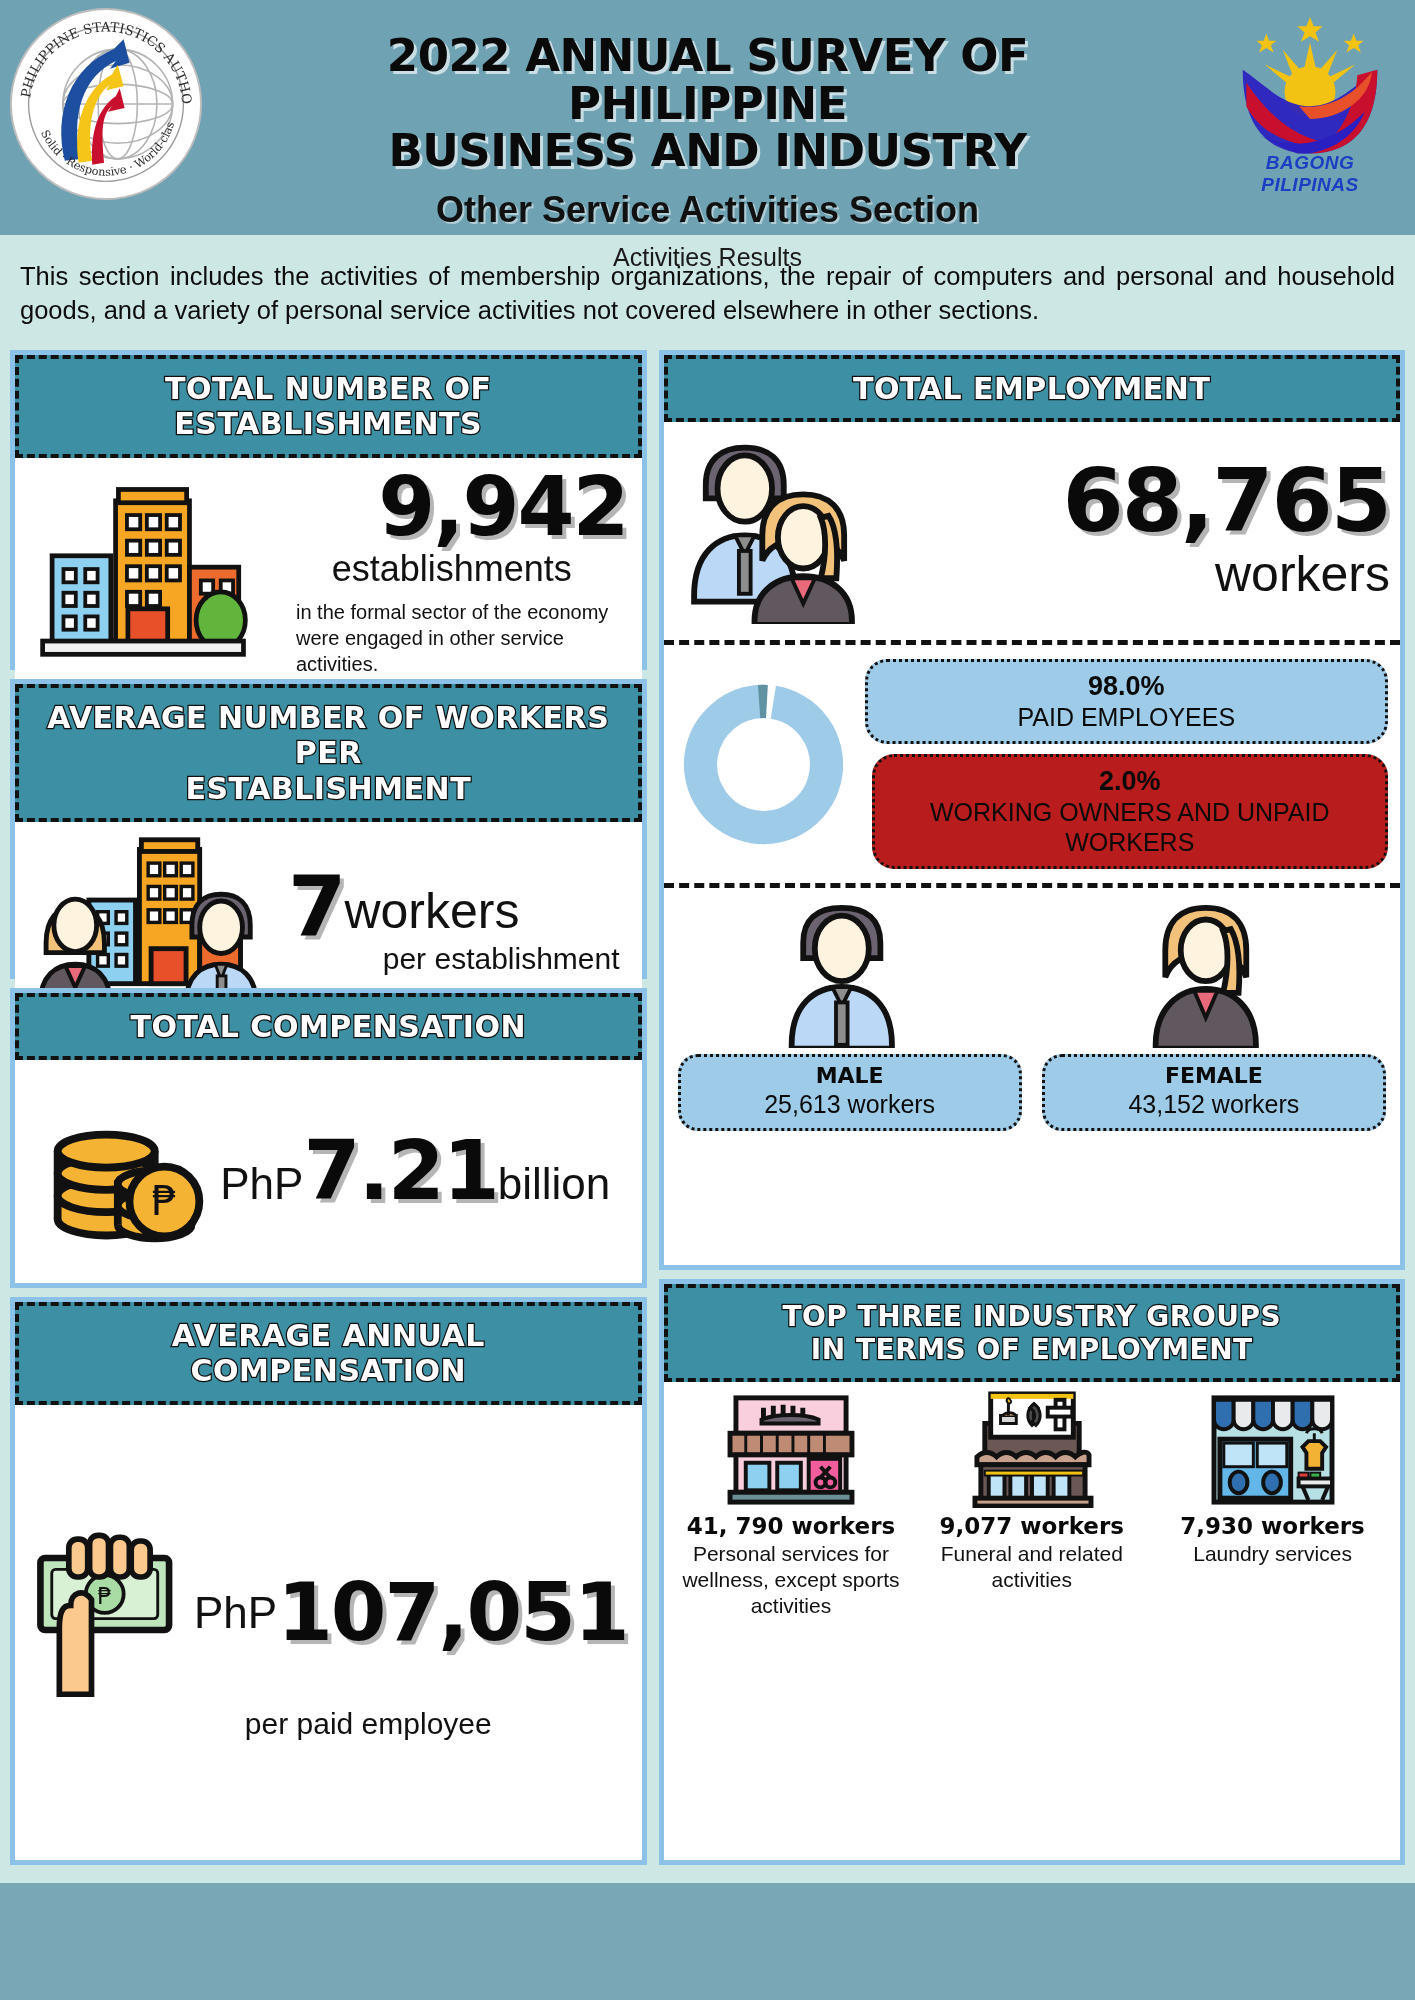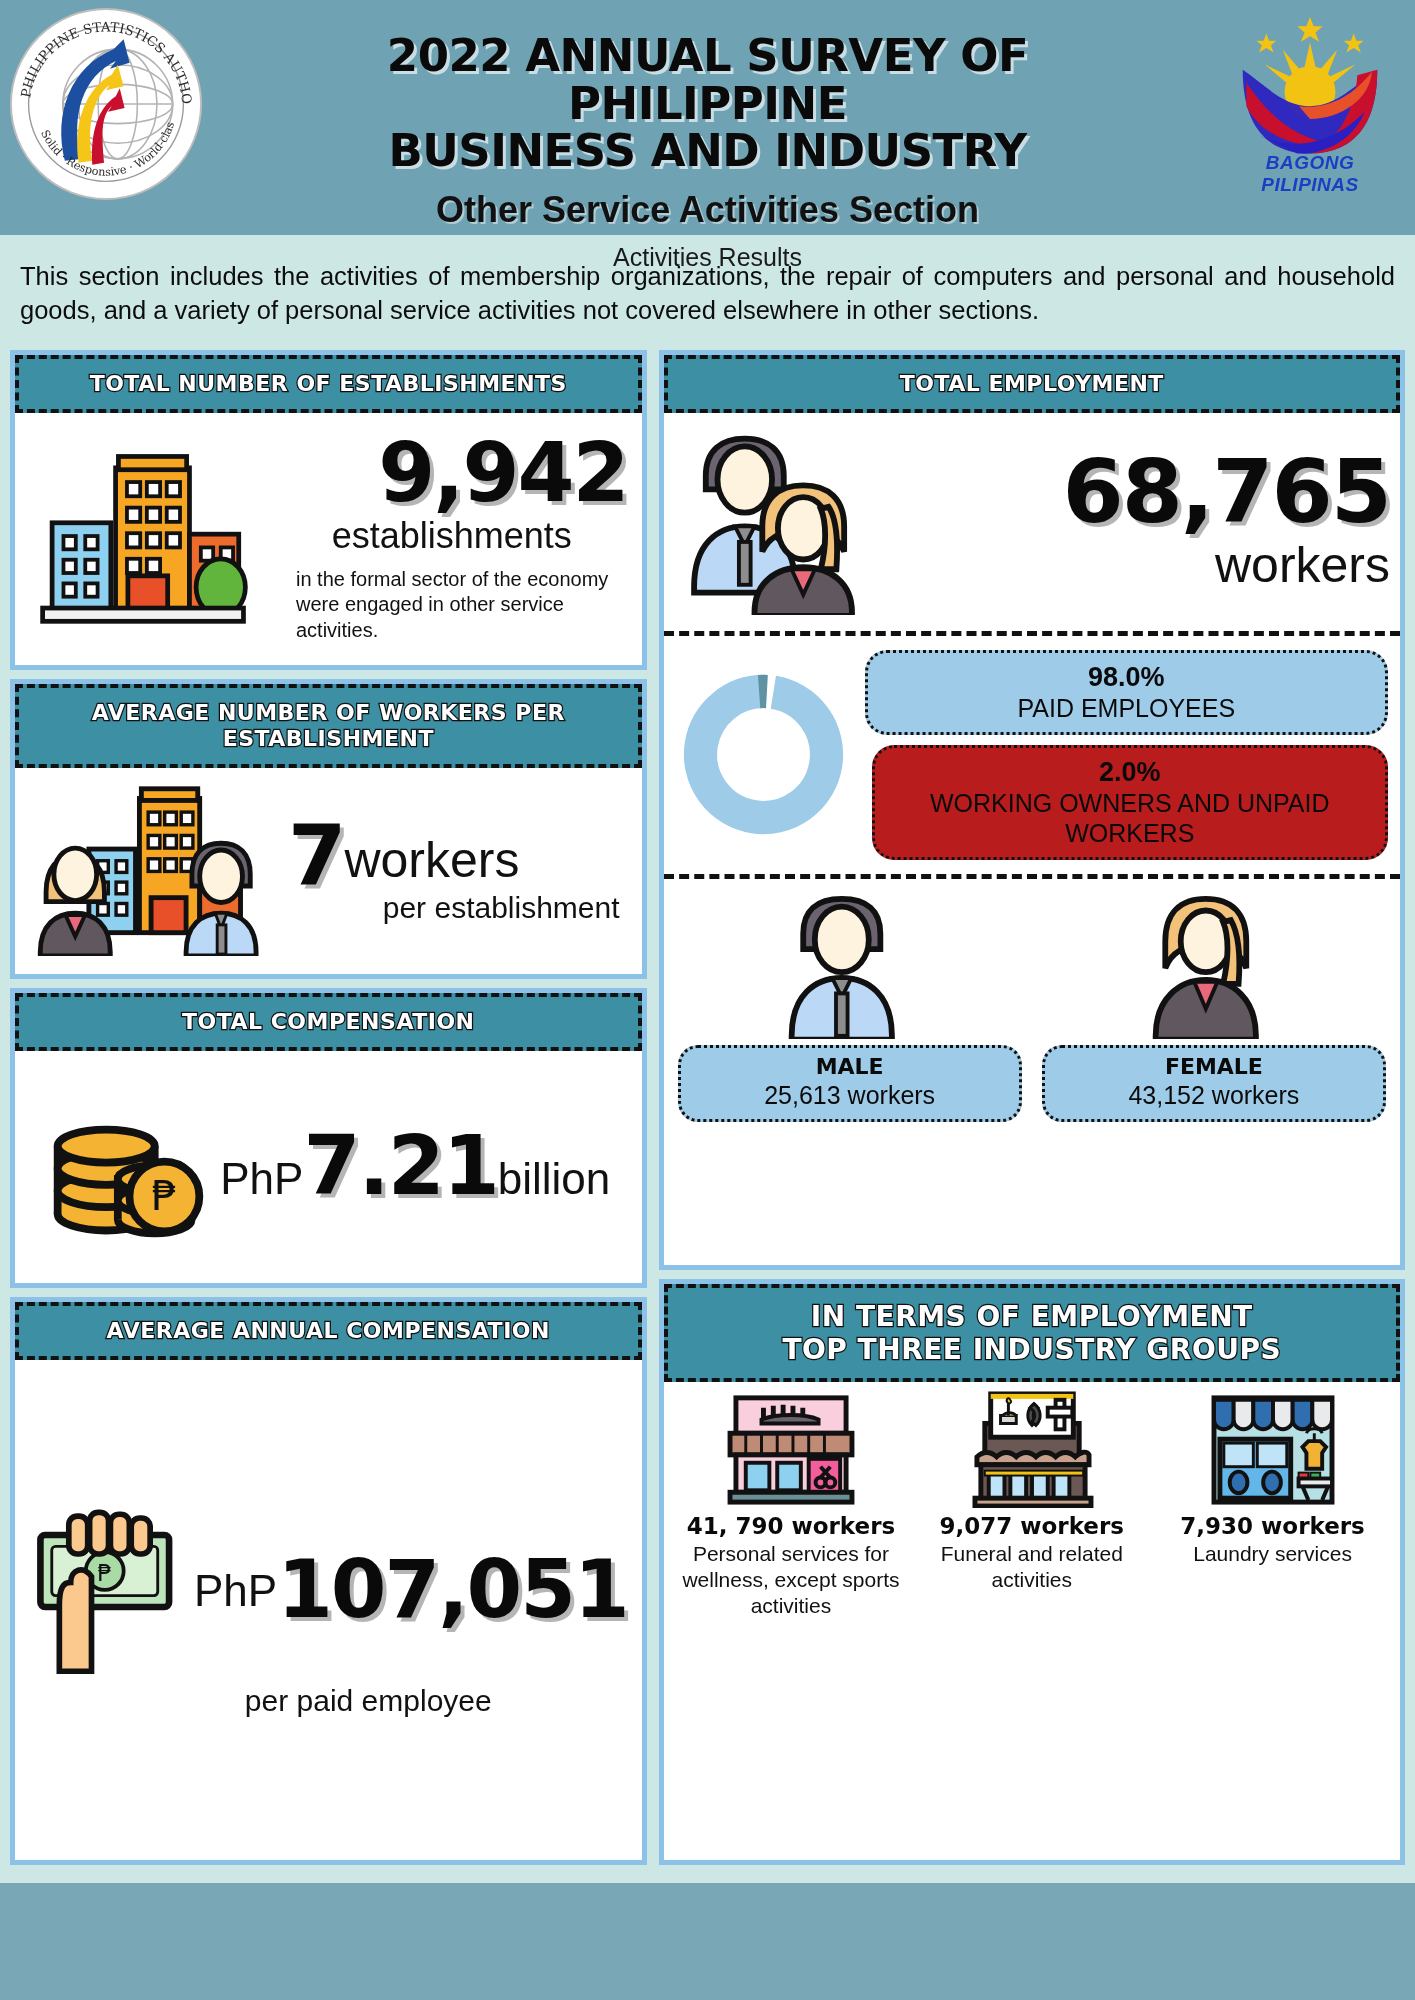--- a/index.html
+++ b/index.html
@@ -65,21 +65,21 @@
     display: flex; flex-direction: column;
   }
   .panel-head {
     background: #3d90a3;
     border: 4px dashed #111;
     padding: 12px 10px;
     text-align: center;
   }
   .panel-head h2 {
     font-family: "DejaVu Sans", sans-serif;
-    font-size: 22px; font-weight: 900; color: #fff;
+    font-size: 30px; font-weight: 900; color: #fff;
     letter-spacing: .5px; line-height: 1.18;
     -webkit-text-stroke: 2.5px #111;
     paint-order: stroke fill;
   }
   .panel-head.small h2 { font-size: 28px; }
   .panel-body {
     flex: 1;
     display: flex; align-items: center;
     padding: 10px 14px;
     background: #fff;
@@ -498,22 +498,22 @@
             <div class="gbox">
               <span class="gname">FEMALE</span>
               <span class="gval">43,152 workers</span>
             </div>
           </div>
         </div>
       </div>
 
       <div class="panel p-top3" style="flex:1;">
         <div class="panel-head small">
+          <h2>TOP THREE INDUSTRY GROUPS</h2>
           <h2>IN TERMS OF EMPLOYMENT</h2>
-          <h2>TOP THREE INDUSTRY GROUPS</h2>
         </div>
         <div class="panel-body">
           <div class="t3-row">
 
             <div class="t3-cell">
               <div class="t3-icon">
                 <svg viewBox="0 0 140 120" width="140" height="118">
                   <rect x="14" y="8" width="112" height="36" fill="#f9cfdd" stroke="#111" stroke-width="5"></rect>
                   <path d="M42 30 L42 18 M52 30 L52 16 M62 30 L62 15 M72 30 L72 16 M82 30 L82 18" stroke="#111" stroke-width="5" fill="none"></path>
                   <path d="M40 30 C56 24 84 24 98 30 L98 34 L40 34 Z" fill="#6b6370" stroke="#111" stroke-width="4"></path>

